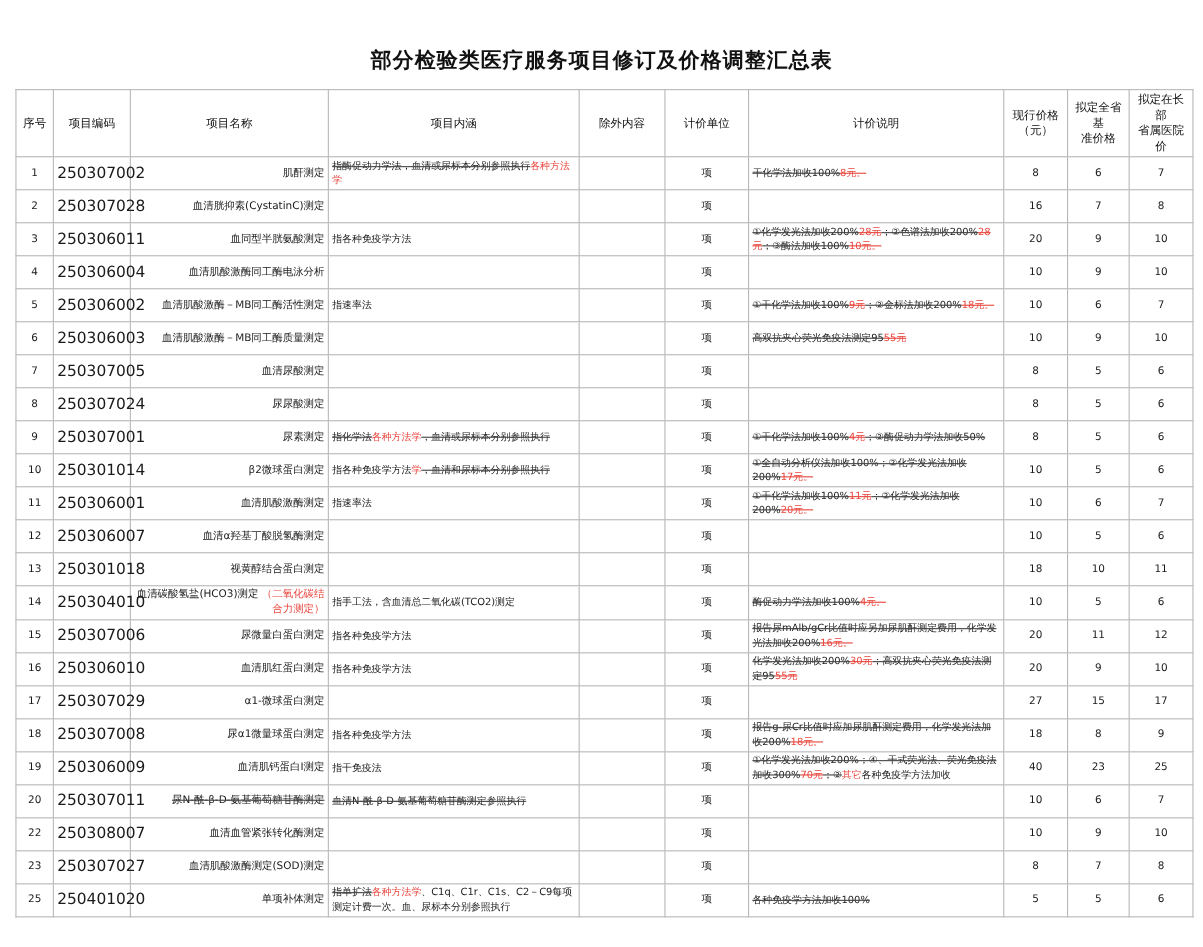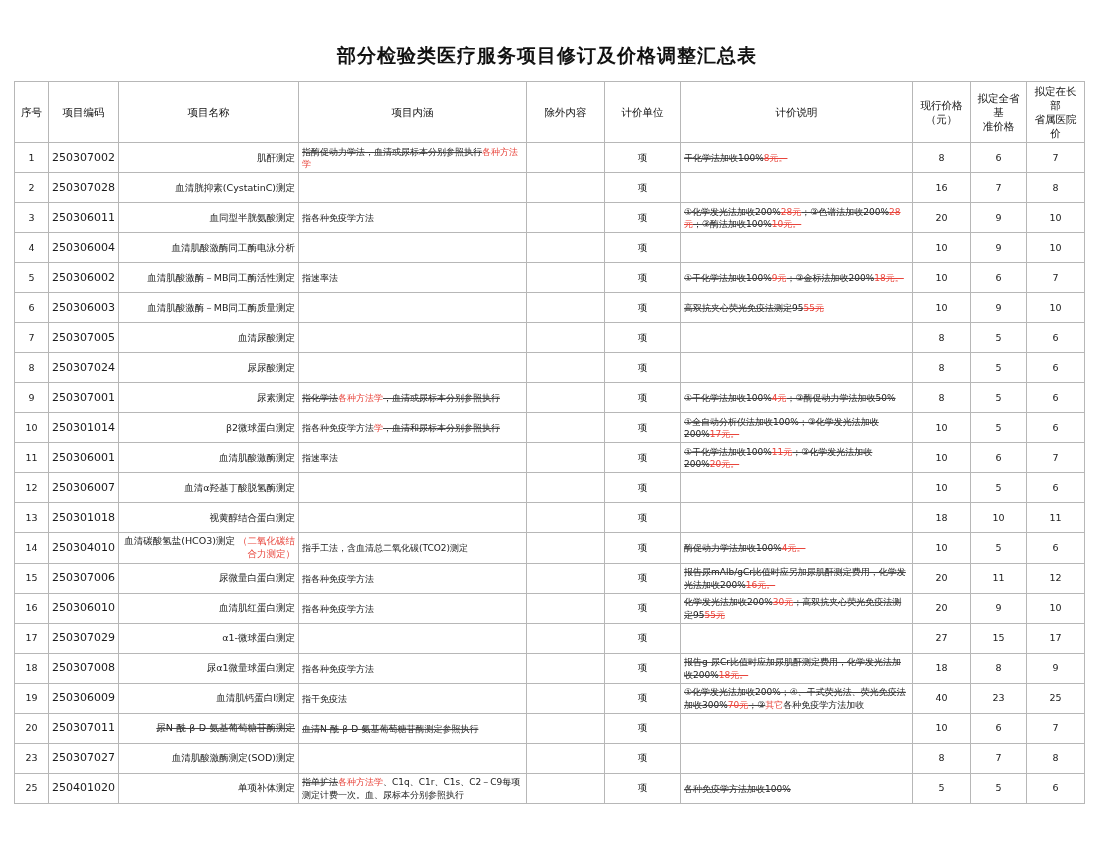--- a/index.html
+++ b/index.html
@@ -55,21 +55,21 @@
   }
   td.c-idx, td.c-code, td.c-unit, td.c-p1, td.c-p2, td.c-p3 {
     text-align: center;
   }
   td.c-name { text-align: right; }
   td.c-conn, td.c-excl, td.c-desc { text-align: left; }
   tbody tr { height: 30px; }
   .red { color: #e8453c; }
   .del { text-decoration: line-through; text-decoration-color: #444; }
   .del-red { text-decoration: line-through; color: #e8453c; text-decoration-color: #e8453c; }
-  .c-code { font-size: 11px; }
+  .c-code { font-size: 14px; }
   .c-idx { font-size: 9.5px; }
   .c-p1, .c-p2, .c-p3 { font-size: 9.5px; }
   .c-unit { font-size: 9.5px; }
   .c-name { font-size: 9.5px; }
 </style>
 </head>
 <body>
 
 <div class="page">
 
@@ -346,20 +346,32 @@
           <td class="c-name"><span class="del">尿N-酰-β-D-氨基葡萄糖苷酶测定</span></td>
           <td class="c-conn"><span class="del">血清N-酰-β-D-氨基葡萄糖苷酶测定参照执行</span></td>
           <td class="c-excl"></td>
           <td class="c-unit">项</td>
           <td class="c-desc"></td>
           <td class="c-p1">10</td>
           <td class="c-p2">6</td>
           <td class="c-p3">7</td>
         </tr>
         <tr>
+          <td class="c-idx">22</td>
+          <td class="c-code">250308007</td>
+          <td class="c-name"><span>血清血管紧张转化酶测定</span></td>
+          <td class="c-conn"></td>
+          <td class="c-excl"></td>
+          <td class="c-unit">项</td>
+          <td class="c-desc"></td>
+          <td class="c-p1">10</td>
+          <td class="c-p2">9</td>
+          <td class="c-p3">10</td>
+        </tr>
+        <tr>
           <td class="c-idx">23</td>
           <td class="c-code">250307027</td>
           <td class="c-name"><span>血清肌酸激酶测定(SOD)测定</span></td>
           <td class="c-conn"></td>
           <td class="c-excl"></td>
           <td class="c-unit">项</td>
           <td class="c-desc"></td>
           <td class="c-p1">8</td>
           <td class="c-p2">7</td>
           <td class="c-p3">8</td>

